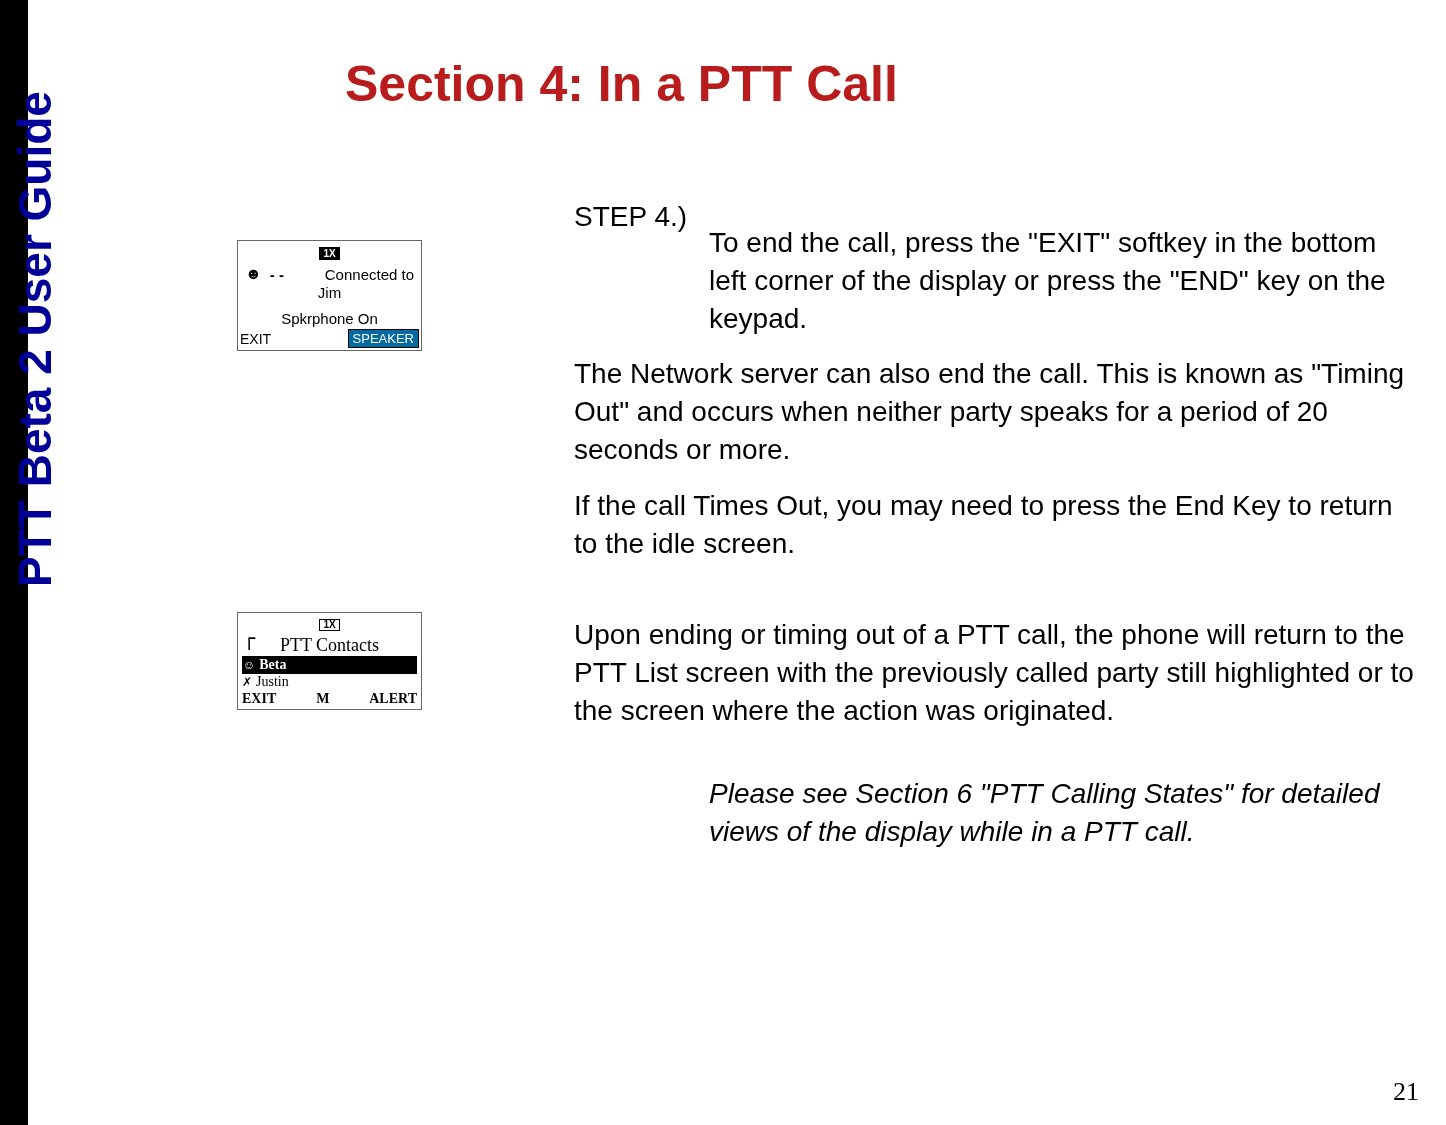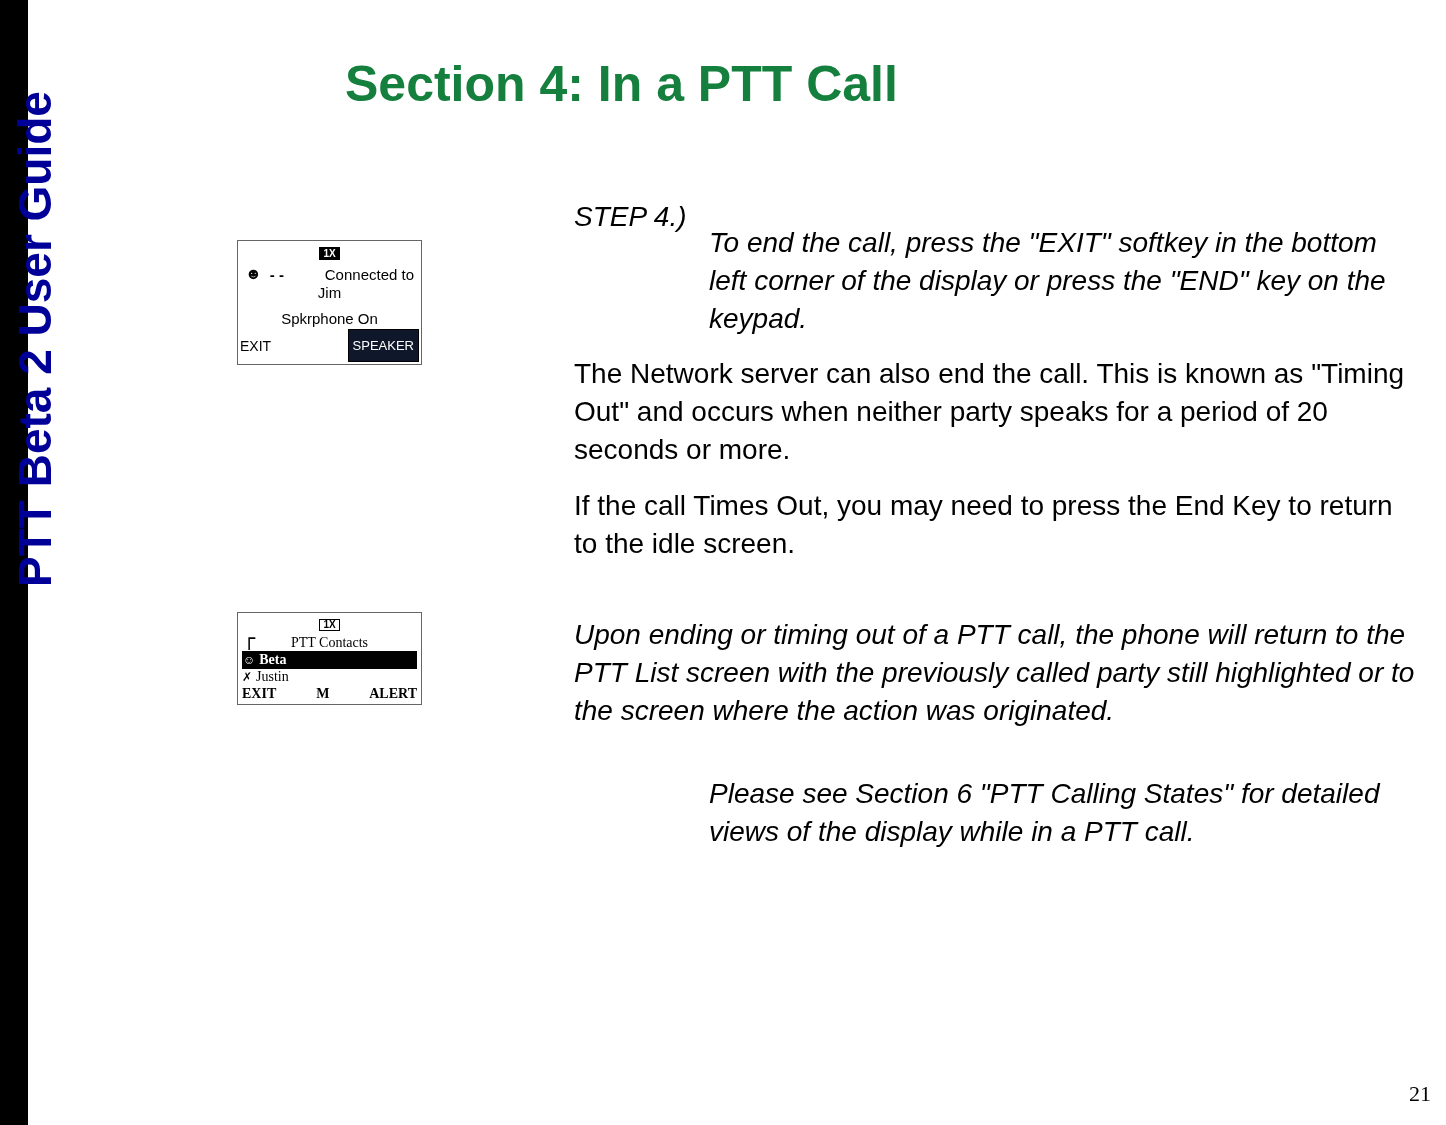--- a/index.html
+++ b/index.html
@@ -33,21 +33,21 @@
       color: #000099;
       white-space: nowrap;
       font-family: Verdana, Geneva, sans-serif;
     }
     .page-title {
       position: absolute;
       left: 345px;
       top: 55px;
       font-size: 50px;
       font-weight: bold;
-      color: #15803d;
+      color: #b91c1c;
       font-family: Verdana, Geneva, sans-serif;
     }
     .content-area {
       position: absolute;
       left: 190px;
       top: 180px;
       width: 1240px;
     }
     .phone-screen-1 {
       position: absolute;
@@ -115,29 +115,29 @@
       display: flex;
       justify-content: space-between;
       align-items: center;
       margin-top: 2px;
       padding: 0 2px 2px 2px;
     }
     .softkey-left {
       font-size: 14px;
     }
     .softkey-right {
-      background: #0f172a;
+      background: #0369a1;
       color: #fff;
       font-size: 13px;
-      padding: 8px 4px;
+      padding: 1px 4px;
       border: 1px solid #000;
     }
     .screen2-header {
       text-align: center;
-      font-size: 14px;
+      font-size: 18px;
       font-family: serif;
       padding-top: 2px;
     }
     .screen2-list {
       padding: 0 4px;
     }
     .list-row {
       display: flex;
       align-items: center;
       gap: 4px;
@@ -173,43 +173,42 @@
       font-size: 28px;
       color: #000;
       font-family: Verdana, Geneva, sans-serif;
       line-height: 1.35;
     }
     .step-block {
       margin-bottom: 28px;
     }
     .step-para {
       display: flex;
-      font-style: italic;
     }
     .step-label {
       width: 135px;
       flex-shrink: 0;
     }
     .step-content {
       flex: 1;
       margin-top: 26px;
     }
     .sub-para {
       margin-top: 18px;
     }
     .italic-para {
       margin-left: 135px;
       margin-top: 45px;
       font-style: italic;
     }
     .page-number {
       position: absolute;
-      right: 15px;
+      right: 27px;
       bottom: 18px;
-      font-size: 22px;
+      font-size: 26px;
       font-family: 'Times New Roman', serif;
     }
     .screen2-top {
       text-align: center;
       padding: 1px 0;
     }
     .icon-1x-hollow {
       display: inline-block;
       border: 1px solid #000;
       font-size: 10px;

